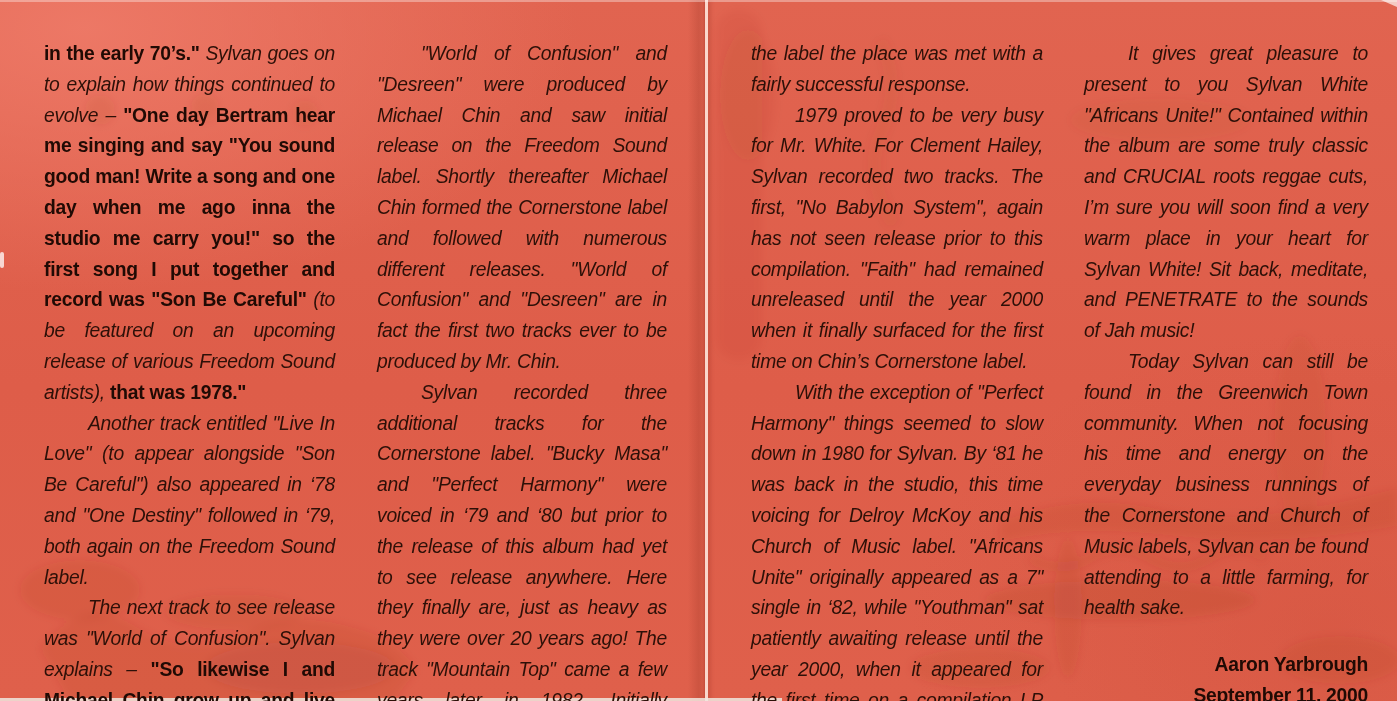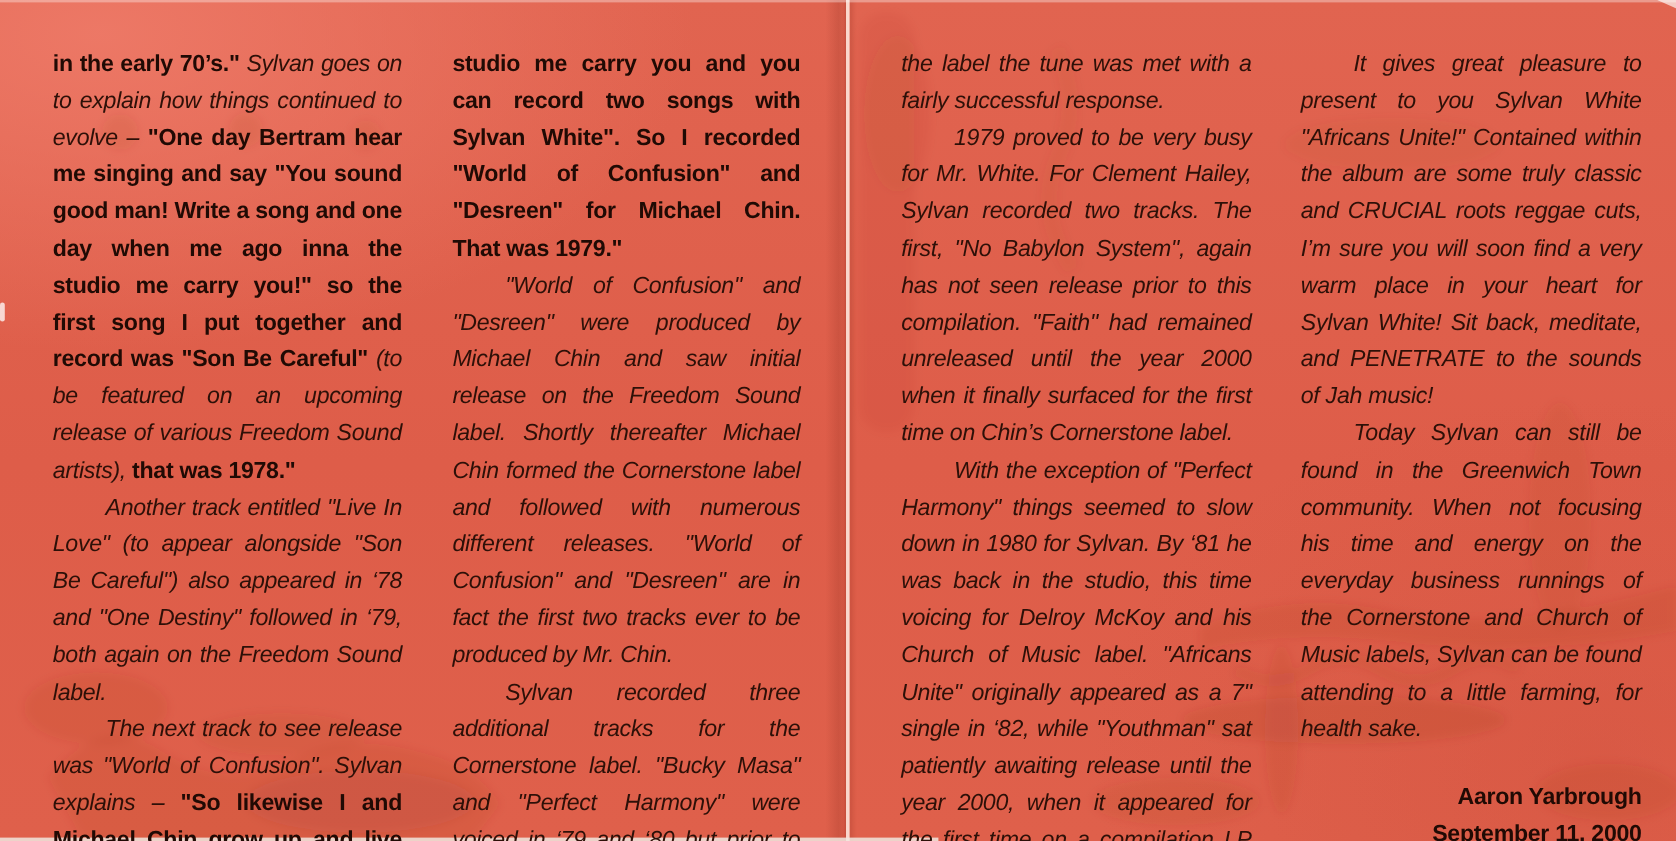--- a/index.html
+++ b/index.html
@@ -106,26 +106,25 @@
   <div class="edge-bottom"></div>
   <div class="edge-left-dash"></div>
   <div class="corner-tr"></div>
 
   <div class="col col1">
       <div class="para"><span class="seg bold">in the early 70’s." </span><span class="seg italic">Sylvan goes on to explain how things continued to evolve – </span><span class="seg bold">"One day Bertram hear me singing and say "You sound good man! Write a song and one day when me ago inna the studio me carry you!" so the first song I put together and record was "Son Be Careful" </span><span class="seg italic">(to be featured on an upcoming release of various Freedom Sound artists), </span><span class="seg bold">that was 1978."</span></div>
       <div class="para indent"><span class="seg italic">Another track entitled "Live In Love" (to appear alongside "Son Be Careful") also appeared in ‘78 and "One Destiny" followed in ‘79, both again on the Freedom Sound label.</span></div>
       <div class="para indent"><span class="seg italic">The next track to see release was "World of Confusion". Sylvan explains – </span><span class="seg bold">"So likewise I and Michael Chin grow up and live very close together. Hearing my recordings for Bertram him say "You sound good" and he get interested in the recording business. One day Bertram say to him, "Put a money together and when me ago inna the</span></div>
     </div>
   <div class="col col2">
-      <div class="para"><span class="seg bold">studio me carry you and you can record two songs with Sylvan White". So I recorded "World of Confusion" and "Desreen" for Michael Chin. That was 1979."</span></div>
       <div class="para indent"><span class="seg italic">"World of Confusion" and "Desreen" were produced by Michael Chin and saw initial release on the Freedom Sound label. Shortly thereafter Michael Chin formed the Cornerstone label and followed with numerous different releases. "World of Confusion" and "Desreen" are in fact the first two tracks ever to be produced by Mr. Chin.</span></div>
       <div class="para indent"><span class="seg italic">Sylvan recorded three additional tracks for the Cornerstone label. "Bucky Masa" and "Perfect Harmony" were voiced in ‘79 and ‘80 but prior to the release of this album had yet to see release anywhere. Here they finally are, just as heavy as they were over 20 years ago! The track "Mountain Top" came a few years later in 1982. Initially released as a 7" single on</span></div>
     </div>
   <div class="col col3">
-      <div class="para"><span class="seg italic">the label the tune was met with a fairly successful response.</span></div>
+      <div class="para"><span class="seg italic">the label the place was met with a fairly successful response.</span></div>
       <div class="para indent"><span class="seg italic">1979 proved to be very busy for Mr. White. For Clement Hailey, Sylvan recorded two tracks. The first, "No Babylon System", again has not seen release prior to this compilation. "Faith" had remained unreleased until the year 2000 when it finally surfaced for the first time on Chin’s Cornerstone label.</span></div>
       <div class="para indent"><span class="seg italic">With the exception of "Perfect Harmony" things seemed to slow down in 1980 for Sylvan. By ‘81 he was back in the studio, this time voicing for Delroy McKoy and his Church of Music label. "Africans Unite" originally appeared as a 7" single in ‘82, while "Youthman" sat patiently awaiting release until the year 2000, when it appeared for the first time on a compilation LP "Songs of the 70’s &amp; 80’s" on the Church of Music label.</span></div>
     </div>
   <div class="col col4">
       <div class="para indent"><span class="seg italic">It gives great pleasure to present to you Sylvan White "Africans Unite!" Contained within the album are some truly classic and CRUCIAL roots reggae cuts, I’m sure you will soon find a very warm place in your heart for Sylvan White! Sit back, meditate, and PENETRATE to the sounds of Jah music!</span></div>
       <div class="para indent"><span class="seg italic">Today Sylvan can still be found in the Greenwich Town community. When not focusing his time and energy on the everyday business runnings of the Cornerstone and Church of Music labels, Sylvan can be found attending to a little farming, for health sake.</span></div>
       <div class="para signature">
         <span class="seg bold block">Aaron Yarbrough</span>
         <span class="seg bold block">September 11, 2000</span>
       </div>

